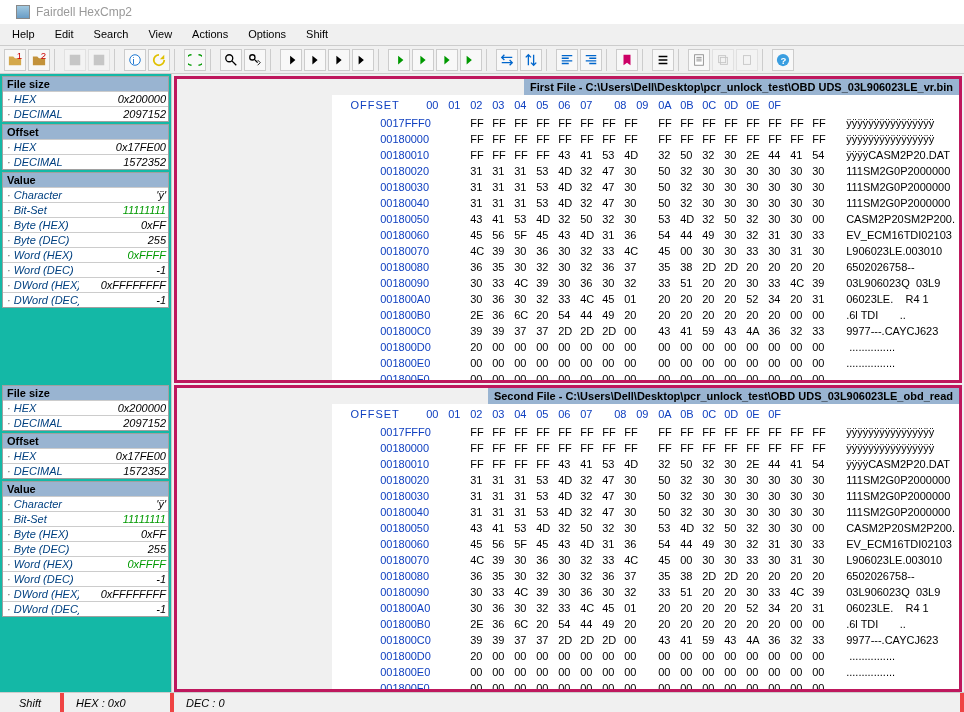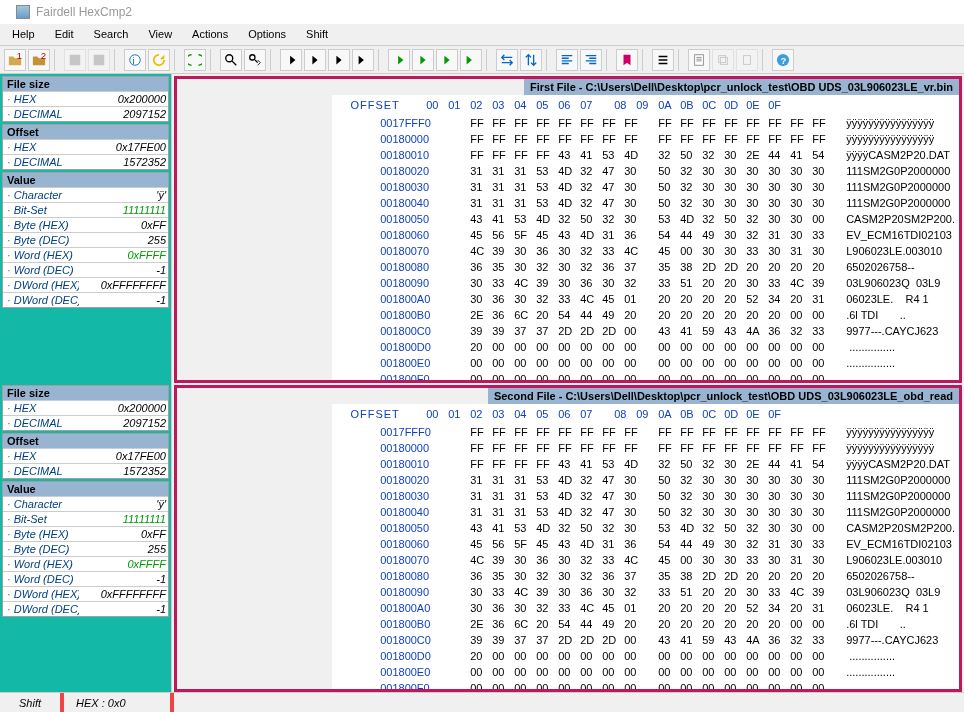--- a/index.html
+++ b/index.html
@@ -1138,13 +1138,14 @@
             <div class="asc">................</div>
           </div>
         </div>
       </div>
     </div>
 </div>
 
 <div class="statusbar">
   <div class="cell" style="width:64px;justify-content:center;">Shift</div>
   <div class="cell" style="width:110px;">HEX : 0x0</div>
+  <div class="cell" style="flex:1;">DEC : 0</div>
 </div>
 
 </body></html>

